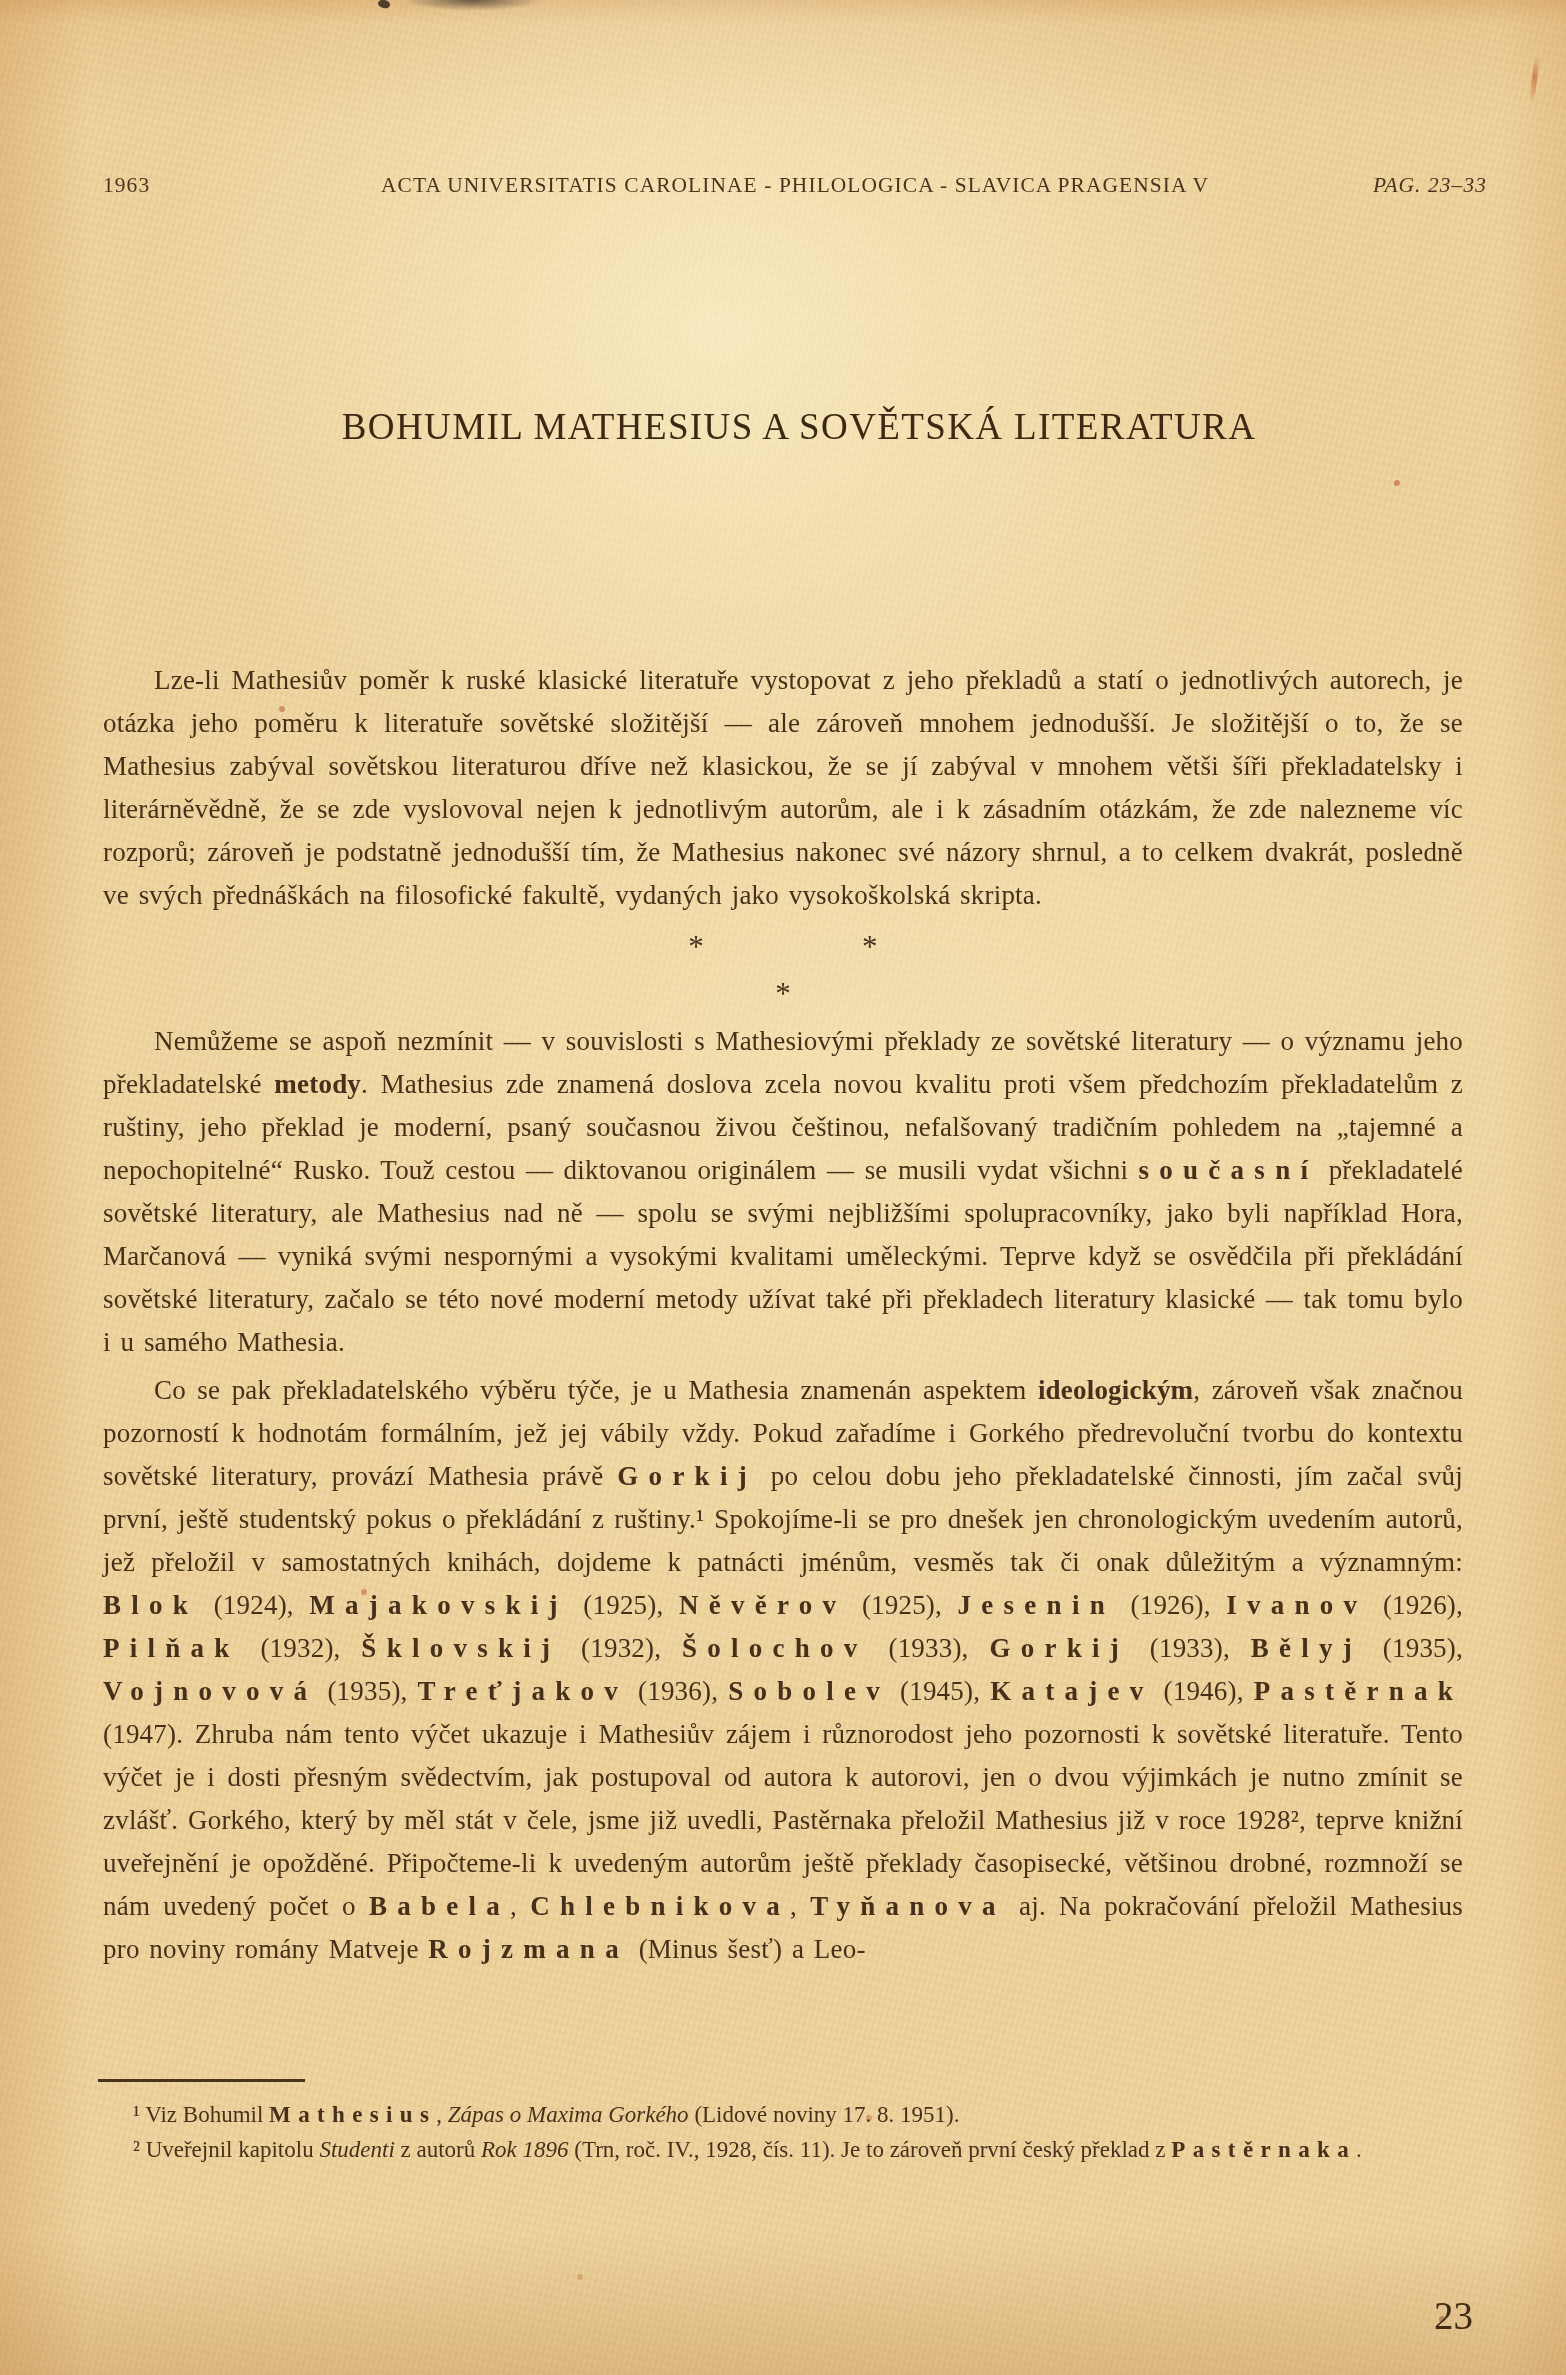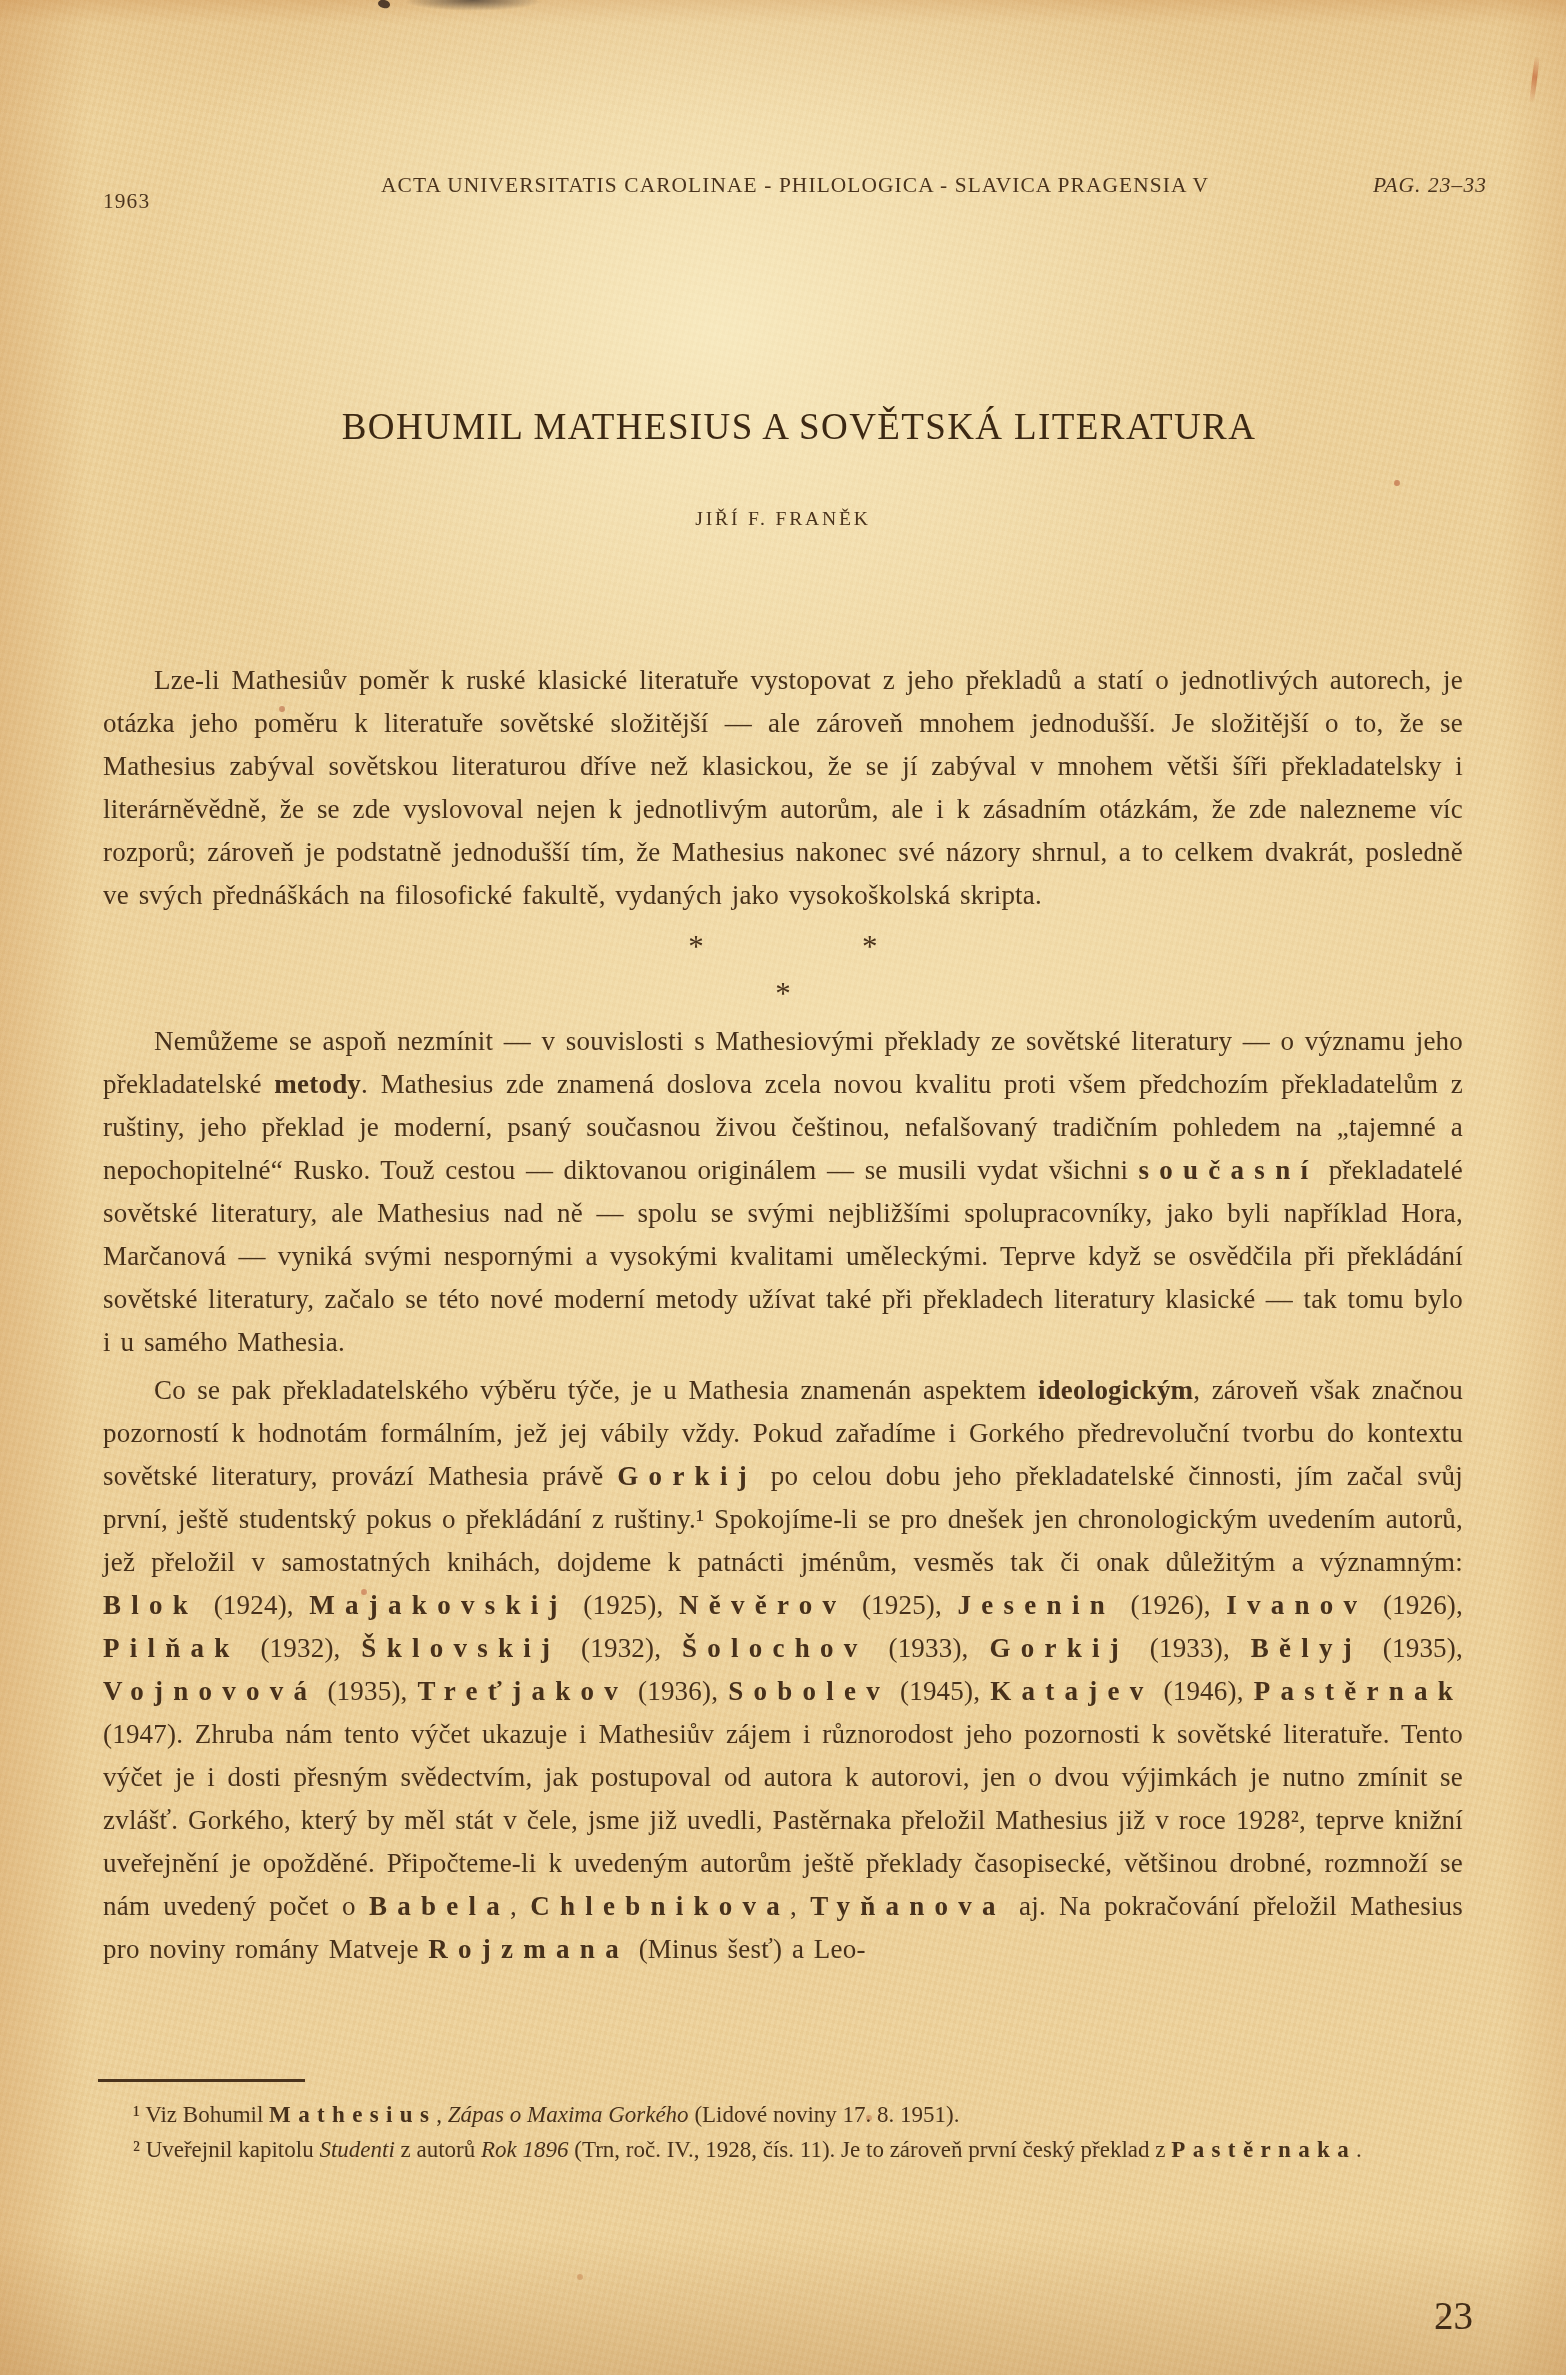--- a/index.html
+++ b/index.html
@@ -34,21 +34,21 @@
       1395px 481px 0 0.9px rgba(170,60,30,.45),
       362px 1590px 0 0.9px rgba(175,55,30,.40),
       867px 2116px 0 0.9px rgba(165,70,35,.35),
       1440px 2317px 0 0.9px rgba(120,70,40,.45),
       578px 2275px 0 0.9px rgba(180,90,40,.30);}
   
   .runhead{
     position:absolute;top:173px;left:103px;right:79px;height:28px;
     font-size:21.4px;letter-spacing:1.1px;color:#4a331d;
   }
-  .rh-year{position:absolute;left:0;top:16px;}
+  .rh-year{position:absolute;left:0;top:0;}
   .rh-journal{position:absolute;left:0;right:0;text-align:center;top:0;}
   .rh-pages{position:absolute;right:0;top:0;font-style:italic;}
   
   .title{
     position:absolute;top:405px;left:16px;width:100%;margin:0;
     text-align:center;font-size:37px;font-weight:normal;letter-spacing:1.4px;color:#3c2813;
   }
   .author{
     position:absolute;top:508px;left:0;width:100%;
     text-align:center;font-size:19.6px;letter-spacing:2.8px;color:#4a331d;
@@ -84,21 +84,20 @@
   <div class="art-right-streak"></div>
   <div class="art-specks"></div>
 
   <div class="runhead">
     <span class="rh-year">1963</span>
     <span class="rh-journal">ACTA UNIVERSITATIS CAROLINAE - PHILOLOGICA - SLAVICA PRAGENSIA V</span>
     <span class="rh-pages">PAG. 23–33</span>
   </div>
 
   <h1 class="title">BOHUMIL MATHESIUS A SOVĚTSKÁ LITERATURA</h1>
-  <div class="author">JIŘÍ F. FRANĚK</div>
 
   <div class="body">
     <p><span>Lze-li Mathesiův poměr k ruské klasické literatuře vystopovat z jeho překladů a statí o jednotlivých autorech, je otázka jeho poměru k literatuře sovětské složitější — ale zároveň mnohem jednodušší. Je složitější o to, že se Mathesius zabýval sovětskou literaturou dříve než klasickou, že se jí zabýval v mnohem větši šíři překladatelsky i literárněvědně, že se zde vyslovoval nejen k jednotlivým autorům, ale i k zásadním otázkám, že zde nalezneme víc rozporů; zároveň je podstatně jednodušší tím, že Mathesius nakonec své názory shrnul, a to celkem dvakrát, posledně ve svých přednáškách na filosofické fakultě, vydaných jako vysokoškolská skripta.</span></p>
     <div class="sep">
       <div class="sep-row1">
         <span>*</span>
         <span>*</span>
       </div>
       <div class="sep-row2">
         <span>*</span>

